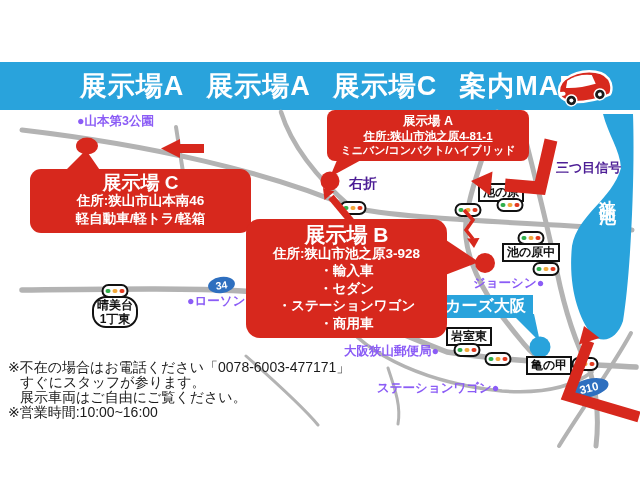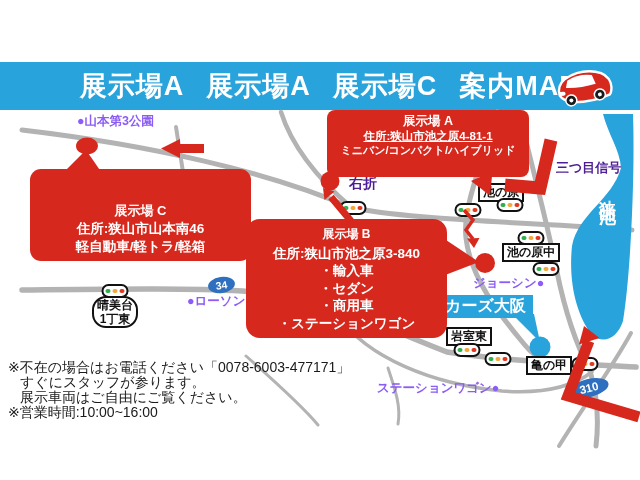--- a/index.html
+++ b/index.html
@@ -12,26 +12,26 @@
                 letter-spacing:1px;padding-left:18px;white-space:nowrap;}
   .header-title span{margin:12px 11px;}
   .car{position:absolute;right:26px;top:4px;}
   
   .layer{position:absolute;left:0;top:0;width:640px;height:480px;pointer-events:none;}
   .base{z-index:1;} .arrows{z-index:4;}
   
   .callout{position:absolute;background:#D7281D;color:#fff;font-weight:bold;text-align:center;
            border-radius:11px;z-index:3;}
   .co-c{left:30px;top:169px;width:213px;padding:4px 4px 5px;}
-  .co-c .t{font-size:13px;line-height:19px;margin-top:28px;} .co-c .l{font-size:13.5px;line-height:18px;}
-  .co-a{left:327px;top:110px;width:198px;padding:3px 2px 20px;border-radius:8px;}
+  .co-c .t{font-size:19px;line-height:19px;} .co-c .l{font-size:13.5px;line-height:18px;}
+  .co-a{left:327px;top:110px;width:198px;padding:3px 2px 4px;border-radius:8px;}
   .co-a .t{font-size:12.5px;line-height:16px;} .co-a .l{font-size:11.5px;line-height:14px;text-decoration:underline;}
   .co-a .l2{font-size:11px;line-height:14px;}
   .co-b{left:246px;top:219px;width:197px;padding:5px 2px 6px;border-radius:14px;}
-  .co-b .t{font-size:12px;line-height:21px;} .co-b .l{font-size:13.5px;line-height:17px;}
+  .co-b .t{font-size:21px;line-height:21px;} .co-b .l{font-size:13.5px;line-height:17px;}
   .co-b .v{font-size:13.5px;line-height:17.5px;}
   
   .poi{position:absolute;font-weight:bold;font-size:12.5px;color:#8b5cf6;white-space:nowrap;z-index:2;}
   .sign{position:absolute;background:#fff;border:2px solid #111;font-weight:bold;font-size:12px;
         line-height:15px;padding:0 3px;color:#111;white-space:nowrap;z-index:2;}
   .sign.two{text-align:center;line-height:14px;border-radius:14px;}
   .dir{position:absolute;color:#4c1d95;font-weight:bold;white-space:nowrap;z-index:2;}
   .badge{position:absolute;background:#2E6FBF;color:#fff;font-weight:bold;text-align:center;
          border-radius:50%;z-index:2;}
   .b34{left:208px;top:277px;width:27px;height:16px;font-size:10.5px;line-height:16px;transform:rotate(-8deg);}
@@ -132,30 +132,31 @@
     <div class="l">住所:狭山市山本南46</div>
     <div class="l">軽自動車/軽トラ/軽箱</div>
   </div>
   <div class="callout co-a">
     <div class="t">展示場 A</div>
     <div class="l">住所:狭山市池之原4-81-1</div>
     <div class="l2">ミニバン/コンパクト/ハイブリッド</div>
   </div>
   <div class="callout co-b">
     <div class="t">展示場 B</div>
-    <div class="l">住所:狭山市池之原3-840</div>
+    <div class="l">住所:狭山市池之原3-928</div>
     <div class="v">・輸入車</div>
     <div class="v">・セダン</div>
+    <div class="v">・ステーションワゴン</div>
     <div class="v">・商用車</div>
-    <div class="v">・ステーションワゴン</div>
   </div>
 
   <div class="poi" style="left:77px;top:113px;">●山本第3公園</div>
   <div class="poi" style="left:187px;top:293px;">●ローソン</div>
   <div class="poi" style="left:473px;top:275px;">ジョーシン●</div>
+  <div class="poi" style="left:344px;top:343px;">大阪狭山郵便局●</div>
   <div class="poi" style="left:377px;top:380px;">ステーションワゴン●</div>
 
   <div class="dir" style="left:349px;top:175px;font-size:14px;">右折</div>
   <div class="dir" style="left:556px;top:159px;font-size:13px;">三つ目信号</div>
 
   <div class="sign" style="left:478px;top:183px;">池の原</div>
   <div class="sign" style="left:502px;top:243px;">池の原中</div>
   <div class="sign two" style="left:92px;top:296px;">
     <div>晴美台</div>
     <div>1丁東</div>

